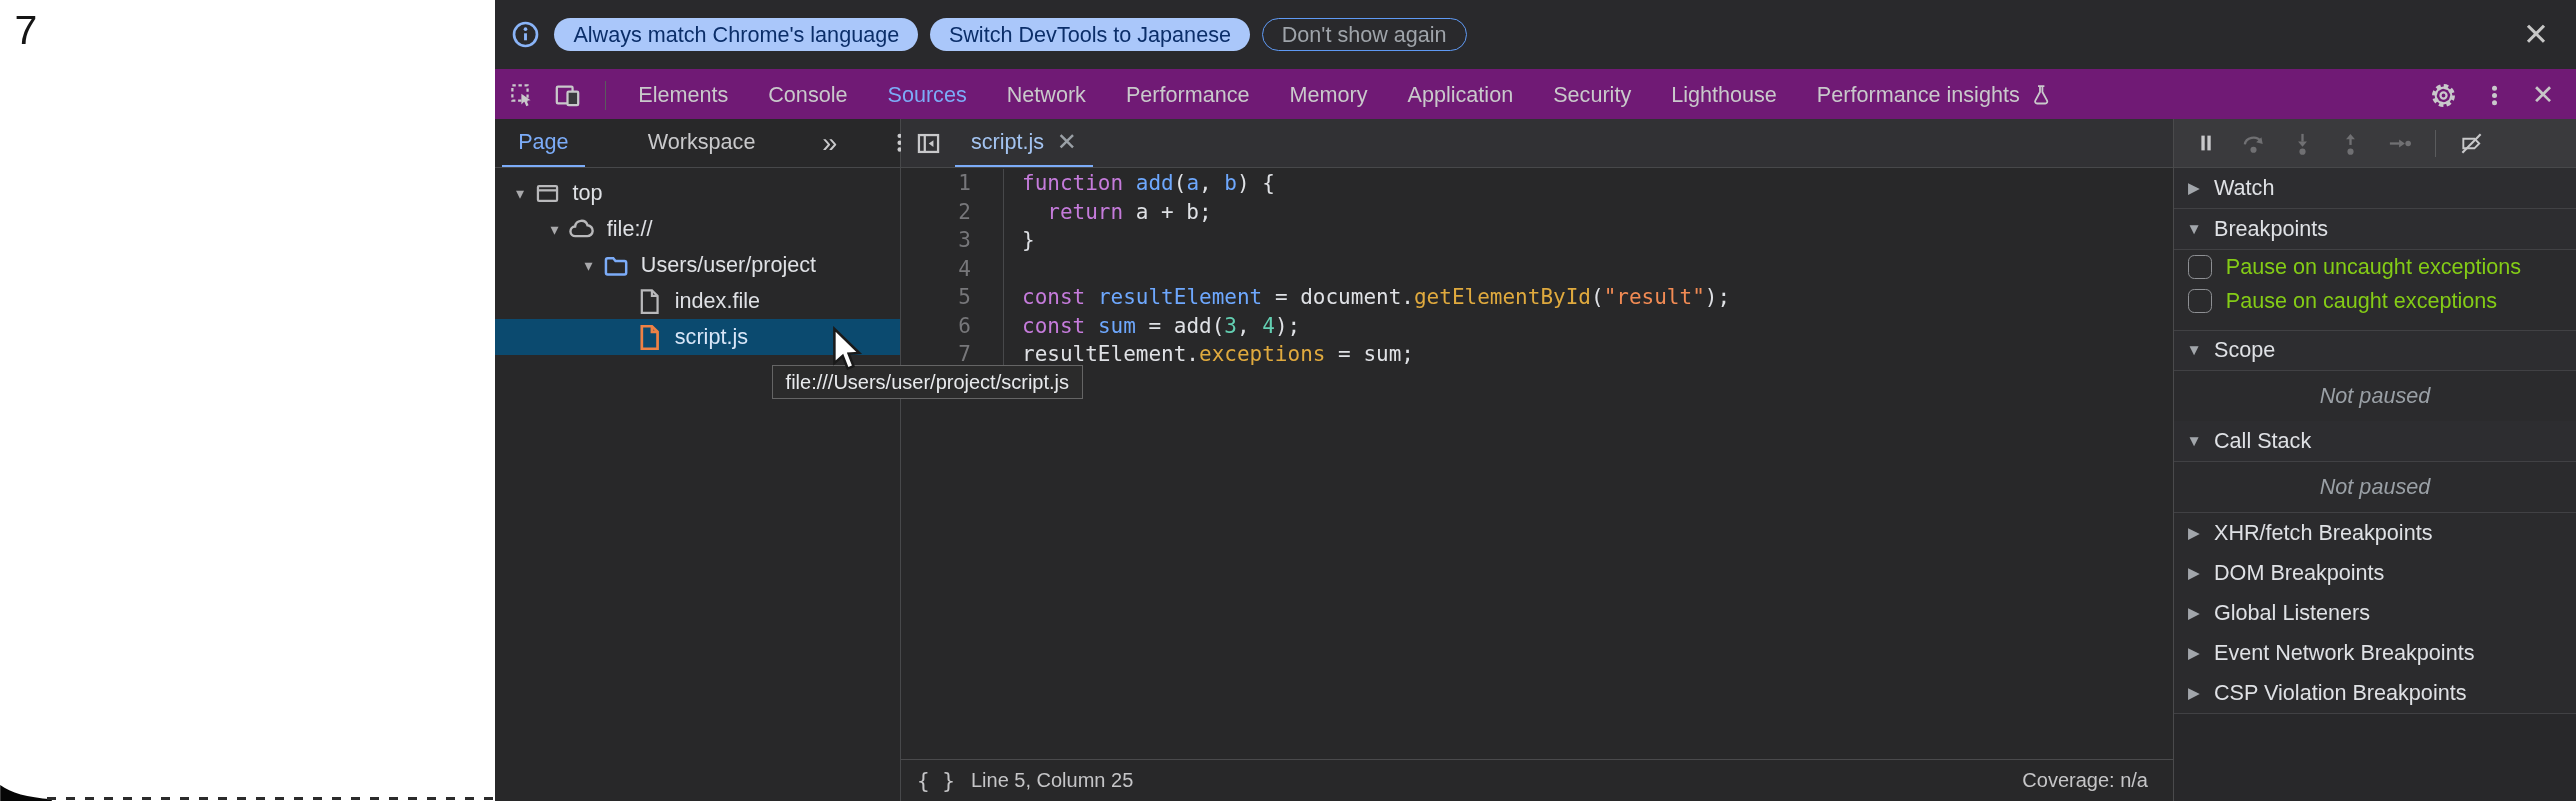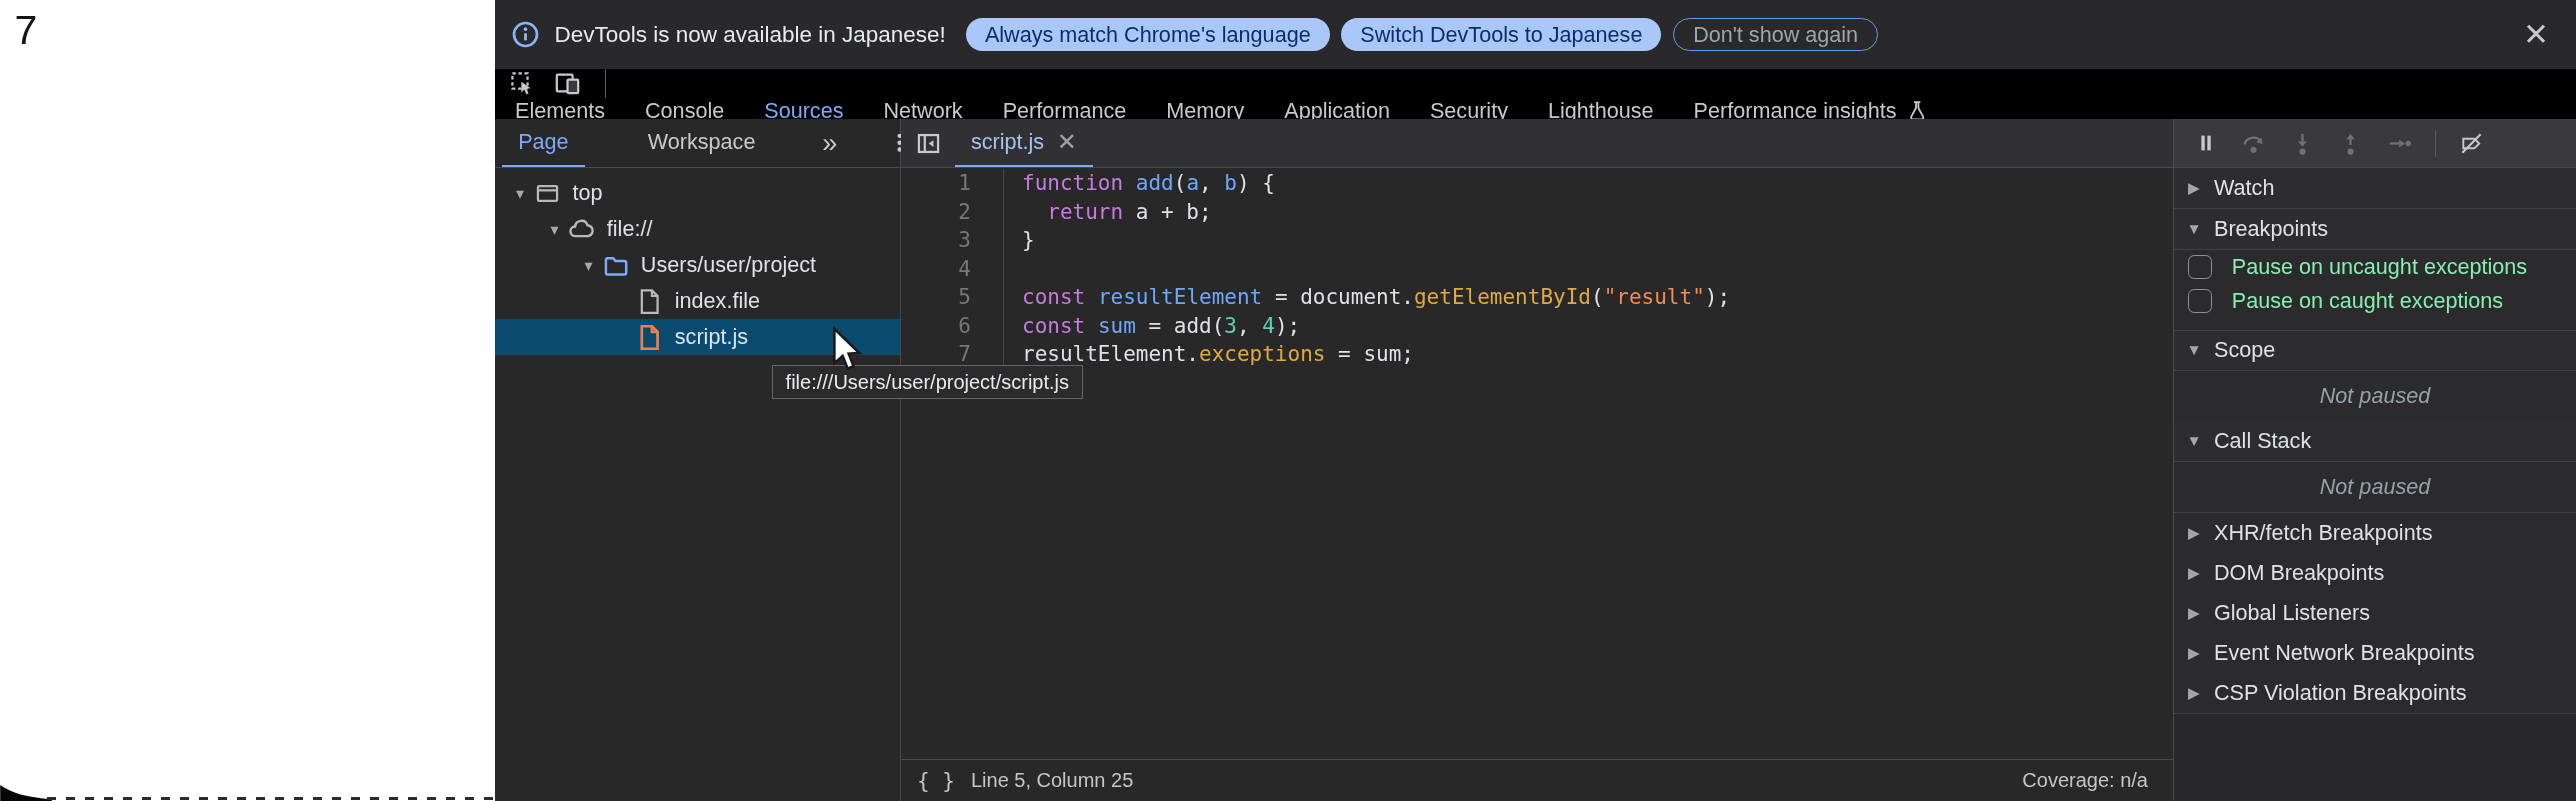--- a/index.html
+++ b/index.html
@@ -14,21 +14,21 @@
   .banner { height:69px; background:#29292c; display:flex; align-items:center; padding:0 21.6px 0 16px; }
   .info-icon { width:29px; height:29px; margin-right:14.4px; flex:0 0 auto; }
   .banner-msg { color:#e8eaed; font-size:22.5px; margin-right:20px; white-space:nowrap; }
   .pill { height:33px; border-radius:21.6px; display:inline-flex; align-items:center; padding:0 19px;
           font-size:21.6px; margin-right:11.7px; white-space:nowrap; cursor:default; }
   .pill.filled { background:#aac7fa; color:#0b2e69; }
   .pill.outlined { border:1.8px solid #5f9af5; color:#9fa4aa; background:transparent;text-align:center; }
   .banner-close { margin-left:auto; color:#c7c7c7; font-size:31px; line-height:1; padding:0 5.4px; }
 
   
-  .toolbar { height:54px; background:#000000; border-bottom:0.9px solid #47484a; display:flex; align-items:stretch;flex-direction:column; }
+  .toolbar { height:54px; background:#701a75; border-bottom:0.9px solid #47484a; display:flex; align-items:stretch; }
   .tb-icons { display:flex; align-items:center; gap:18px; padding:0 7.2px 0 14.4px; }
   .tb-sep { width:0.9px; height:29px; background:#5a5b5d; margin:0 5.4px; align-self:center; }
   .main-tabs { display:flex; align-items:stretch; }
   .main-tab { display:flex; align-items:center; gap:9px; padding:0 20px; color:#c9c9cb; font-size:21.6px;
               border-bottom:2.7px solid transparent; white-space:nowrap; }
   .main-tab.selected { color:#7cacf8; border-bottom-color:#7cacf8; }
   .tb-right { margin-left:auto; display:flex; align-items:center; gap:25px; padding-right:21.6px; }
   .tb-x { color:#c7c7c7; font-size:27px; line-height:1; }
 
   
@@ -82,22 +82,22 @@
   .rightpanel { width:402px; display:flex; flex-direction:column; background:#2b2b2d; }
   .debug-toolbar { height:49px; flex:0 0 auto; background:#3a3a3d; border-bottom:0.9px solid #47484a;
                    display:flex; align-items:center; gap:23.4px; padding-left:20px; }
   .dticon { display:flex; align-items:center; }
   .dt-sep { width:0.9px; height:27px; background:#5a5b5d; }
   .sections { display:flex; flex-direction:column; flex:1; }
   .section-header { height:41px; flex:0 0 auto; display:flex; align-items:center; border-bottom:0.9px solid #414144;
                     font-size:21.6px; color:#dfe1e5; background:#2d2d30; }
   .section-header.gap-top { margin-top:11.7px; border-top:0.9px solid #414144; }
   .tri { width:40px; flex:0 0 auto; text-align:center; font-size:15.3px; color:#a2a6ab; }
-  .check-row { height:34px; flex:0 0 auto; display:flex; align-items:center; gap:20px; padding-left:14.4px;
-               font-size:21.6px; color:#86efac; }
+  .check-row { height:34px; flex:0 0 auto; display:flex; align-items:center; gap:14px; padding-left:14.4px;
+               font-size:21.6px; color:#84cc16; }
   .checkbox { width:23.4px; height:23.4px; border:1.8px solid #8e9094; border-radius:6.3px; flex:0 0 auto; }
   .status-row { height:50px; flex:0 0 auto; display:flex; align-items:center; justify-content:center;
                 font-style:italic; color:#9aa0a6; font-size:21.6px; }
   .plain-rows { border-top:0.9px solid #414144; border-bottom:0.9px solid #414144; }
   .plain-row { height:40px; display:flex; align-items:center; font-size:21.6px; color:#dfe1e5; }
   .panel-rest { flex:1; background:#28282a; }
 
   .dash-line { position:absolute; left:47px; bottom:0.9px; width:448px; height:2.7px;
                background:repeating-linear-gradient(90deg,#2b2b2b 0 9px,transparent 9px 19px); }
 </style>
@@ -113,21 +113,20 @@
   <div class="dash-line"></div>
 
   <div class="devtools">
 
     <div class="banner">
       <svg class="info-icon" viewBox="0 0 24 24">
           <circle cx="12" cy="12" r="9.5" fill="none" stroke="#8ab4f8" stroke-width="2.2"></circle>
           <line x1="12" y1="11" x2="12" y2="16.8" stroke="#8ab4f8" stroke-width="2.4"></line>
           <circle cx="12" cy="7.6" r="1.5" fill="#8ab4f8"></circle>
         </svg>
-      <span class="banner-msg">DevTools is now available in Japanese!</span>
       <span id="banner-buttons" style="display:flex;align-items:center;">
           <span class="pill filled">Always match Chrome's language</span>
           <span class="pill filled">Switch DevTools to Japanese</span>
           <span class="pill outlined">Don't show again</span>
         </span>
       <span class="banner-close">✕</span>
     </div>
 
     <div class="toolbar">
       <div class="tb-icons">

